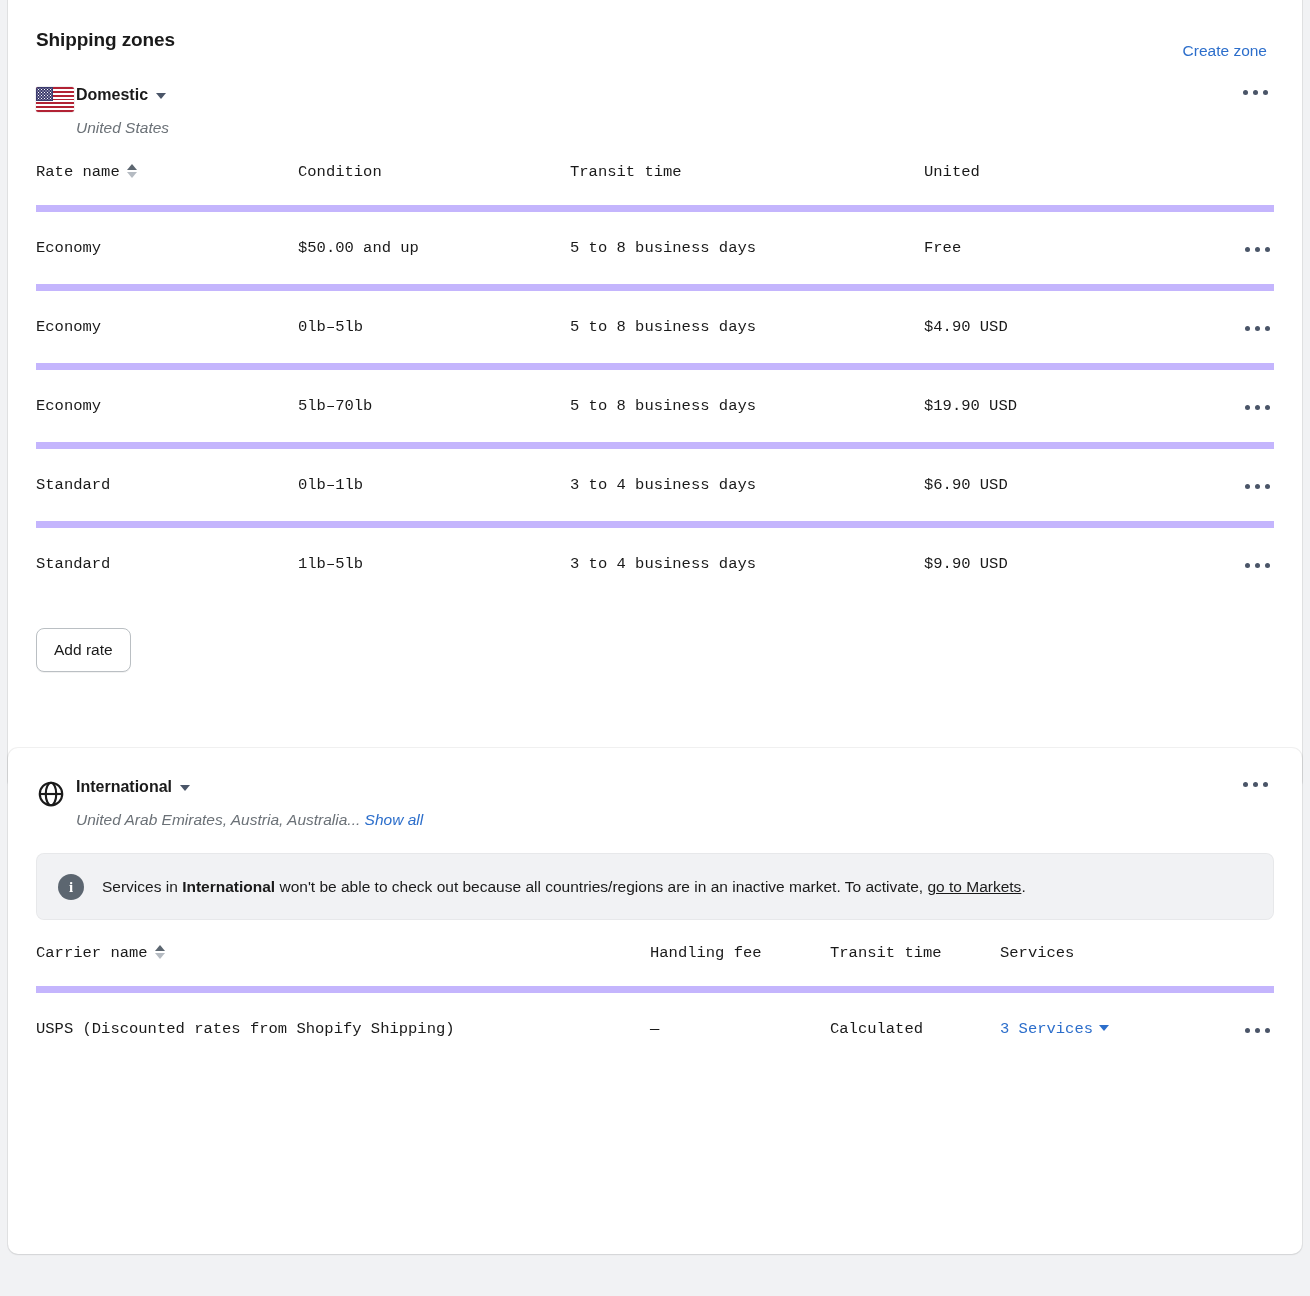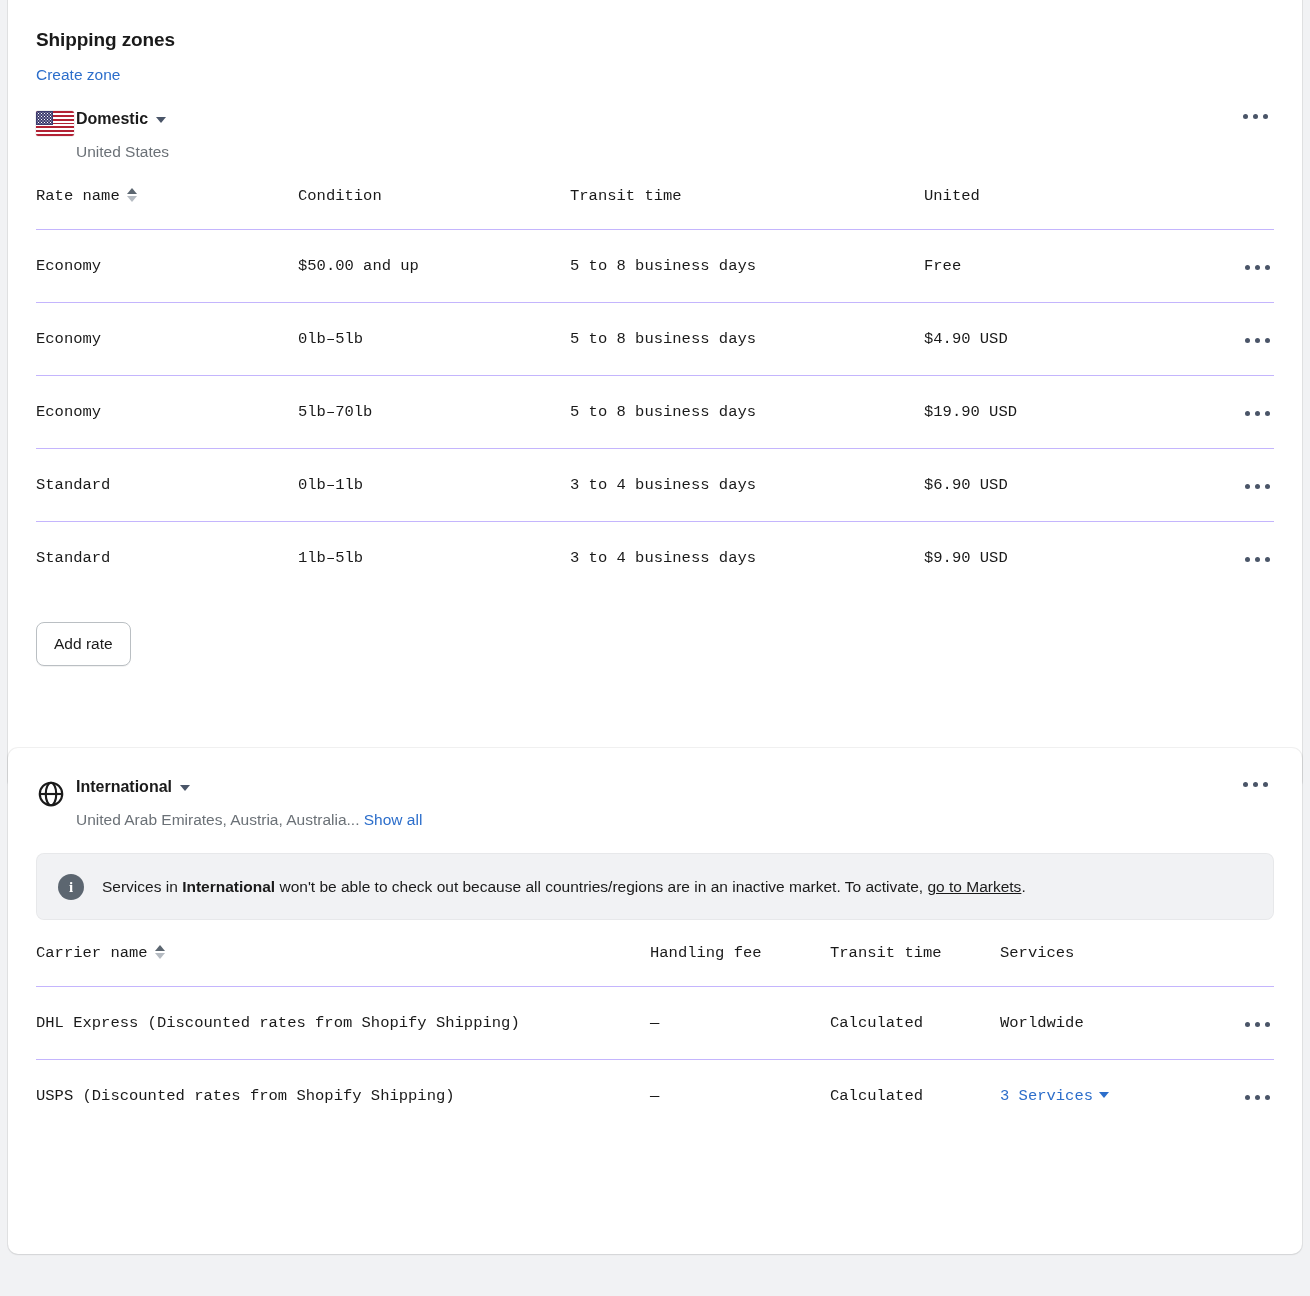--- a/index.html
+++ b/index.html
@@ -19,21 +19,20 @@
     border-radius: 10px;
     box-shadow: 0 0 0 1px rgba(0,0,0,0.06), 0 1px 2px rgba(0,0,0,0.07);
     overflow: hidden;
   }
   .card-top { top: -10px; padding-top: 10px; }
 
   
   .card-header {
     display: flex; align-items: flex-start; justify-content: space-between;
     padding: 28px 35px 0 28px;
-    flex-direction: column;
   }
   .card-title {
     font-size: 19px; font-weight: 700; color: #1a1a1a; letter-spacing: -0.1px;
     line-height: 24px; margin: 0;
   }
   .link {
     color: #2c6ecb; font-size: 15.5px; line-height: 22px; cursor: pointer;
     text-decoration: none;
     margin-top: 12px;
   }
@@ -67,40 +66,40 @@
   .zone-body { flex: 1 1 auto; min-width: 0; }
   .zone-name-row { display: flex; align-items: center; gap: 8px; }
   .zone-name {
     font-size: 16px; font-weight: 700; color: #1a1a1a; line-height: 22px;
   }
   .caret-dark {
     width: 0; height: 0; border-left: 5px solid transparent; border-right: 5px solid transparent;
     border-top: 6px solid #4a5568; display: inline-block; margin-top: 2px;
   }
   .zone-sub {
-    font-size: 15.5px; color: #6b7177; line-height: 22px; margin-top: 11px;
+    font-size: 15.5px; color: #6b7177; line-height: 22px; margin-top: 11px; font-style: italic;
   }
   .zone-sub .link { font-size: 15.5px; }
 
   .kebab {
     position: absolute; right: 0; top: 22px;
     display: flex; align-items: center; gap: 5px; padding: 6px 4px; cursor: pointer;
     border-radius: 5px;
   }
   .kebab span { width: 5px; height: 5px; border-radius: 50%; background: #4a5568; display: block; }
 
   
   table.rates { width: 100%; border-collapse: collapse; table-layout: fixed; margin-top: 22px; font-family: Liberation Mono, monospace; }
   table.rates th {
     text-align: left; font-weight: 400; font-size: 15.5px; color: #1a1a1a;
     padding: 0 0 22px 0; line-height: 22px; vertical-align: top;
   }
   table.rates td {
     font-size: 15.5px; color: #1a1a1a; line-height: 22px;
-    padding: 25px 0 25px 0; border-top: 1px solid #c4b5fd; vertical-align: middle;
+    padding: 25px 0 25px 0; border-top: 7px solid #c4b5fd; vertical-align: middle;
   }
   .th-sortable { cursor: pointer; }
   .sorter {
     display: inline-block; position: relative; width: 10px; height: 14px;
     margin-left: 7px; vertical-align: -2px;
   }
   .sorter i {
     position: absolute; left: 0; width: 0; height: 0;
     border-left: 5px solid transparent; border-right: 5px solid transparent;
   }
@@ -325,33 +324,20 @@
               <span>Carrier name</span><span class="sorter"><i class="up"></i><i class="dn"></i></span>
             </th>
             <th>Handling fee</th>
             <th>Transit time</th>
             <th>Services</th>
             <th class="actions"></th>
           </tr>
         </thead>
         <tbody>
           <tr>
-            <td>DHL Express (Discounted rates from Shopify Shipping)</td>
-            <td>—</td>
-            <td>Calculated</td>
-            <td>Worldwide</td>
-            <td class="actions">
-              <span class="row-kebab">
-                  <span></span>
-                  <span></span>
-                  <span></span>
-                </span>
-            </td>
-          </tr>
-          <tr>
             <td>USPS (Discounted rates from Shopify Shipping)</td>
             <td>—</td>
             <td>Calculated</td>
             <td>
               <a class="link">3 Services</a><span class="caret-dark" style="border-top-color:#2c6ecb; margin-left:6px; vertical-align:2px;"></span>
             </td>
             <td class="actions">
               <span class="row-kebab">
                   <span></span>
                   <span></span>

